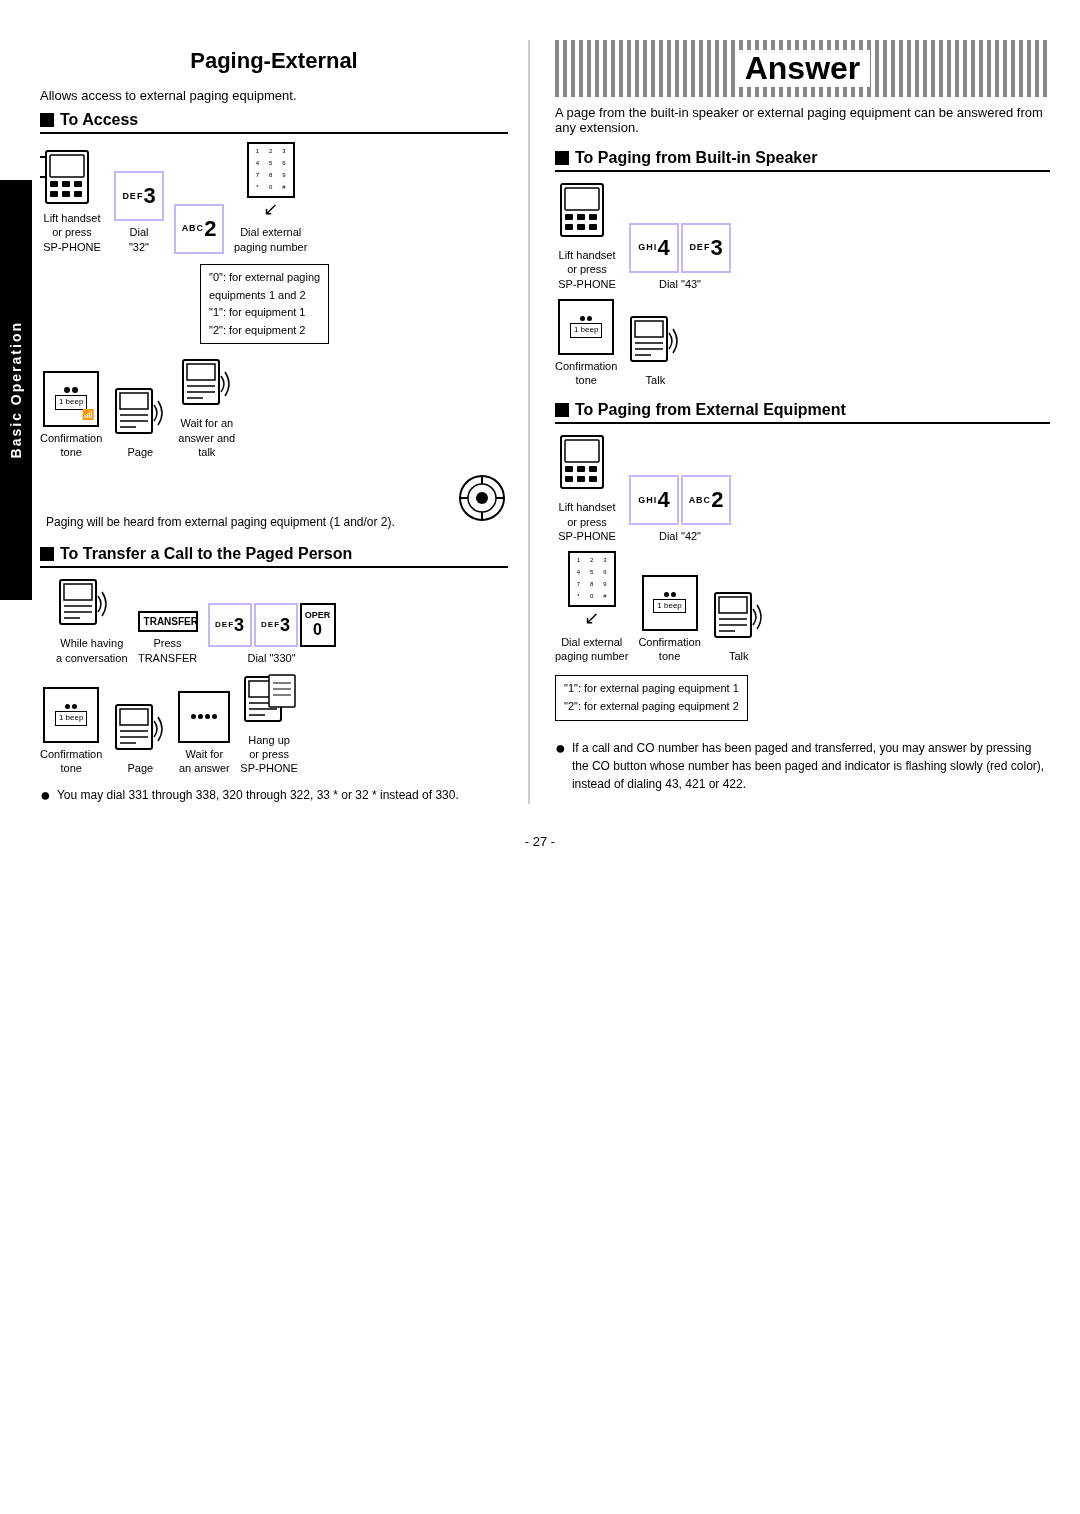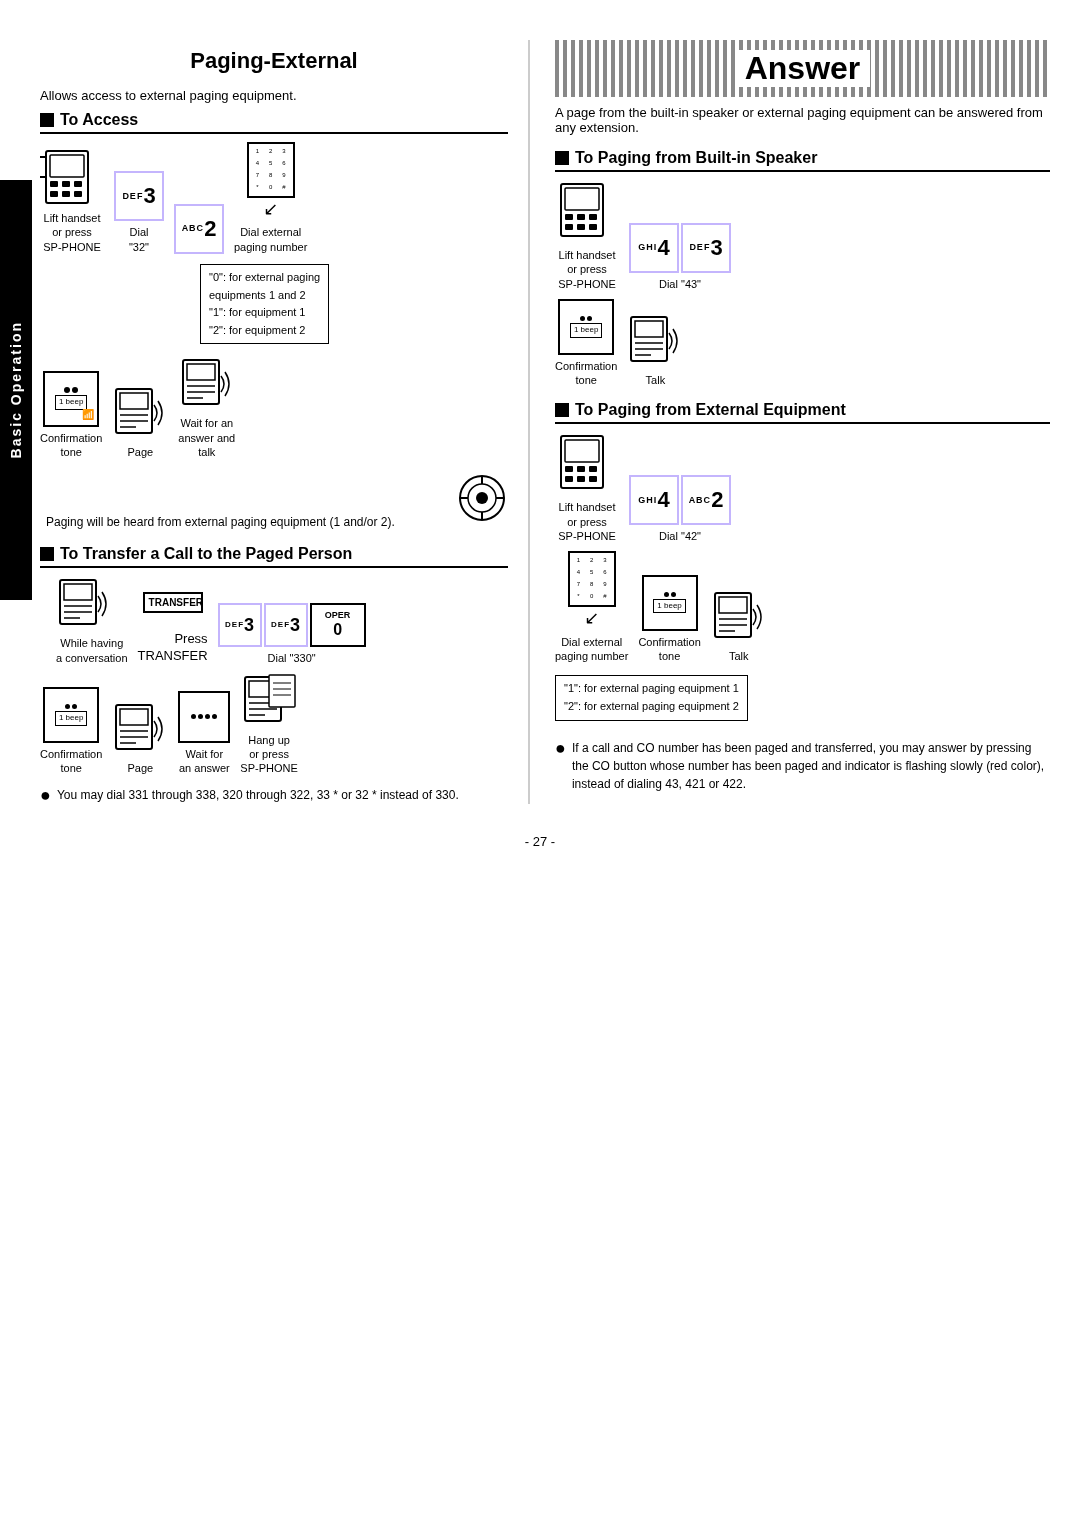--- a/index.html
+++ b/index.html
@@ -446,35 +446,35 @@
               <line x1="8" y1="42" x2="24" y2="42" stroke="#000" stroke-width="1.5"></line>
               <path d="M42 20 Q48 28 42 36" fill="none" stroke="#000" stroke-width="1.5"></path>
               <path d="M46 16 Q54 28 46 40" fill="none" stroke="#000" stroke-width="1.5"></path>
             </svg>
             <div style="font-size:11px; white-space:pre-line; text-align:center; margin-top:4px;margin-left:16px;">While having
 a conversation</div>
           </div>
 
           <div class="icon-box">
             <div class="transfer-key">TRANSFER</div>
-            <div style="font-size:13px; white-space:pre-line; text-align:right; margin-top:18px;">Press
+            <div style="font-size:11px; white-space:pre-line; text-align:center; margin-top:4px;">Press
 TRANSFER</div>
           </div>
 
           <div class="icon-box">
             <div style="display:flex; gap:2px;">
               <div class="keypad-key" style="width:44px;height:44px;font-size:18px;">
                 <span class="key-letters" style="font-size:8px;">DEF</span>
                 <span>3</span>
               </div>
               <div class="keypad-key" style="width:44px;height:44px;font-size:18px;">
                 <span class="key-letters" style="font-size:8px;">DEF</span>
                 <span>3</span>
               </div>
-              <div class="oper-key" style="width:56px;height:44px;">
+              <div class="oper-key" style="width:36px;height:44px;">
                 <span style="font-size:9px;">OPER</span>
                 <span style="font-size:16px;">0</span>
               </div>
             </div>
             <div style="font-size:11px; text-align:center; margin-top:4px;">Dial "330"</div>
           </div>
         </div>
 
         <div class="icon-row" style="margin-top:8px;">
           <div class="icon-box">

